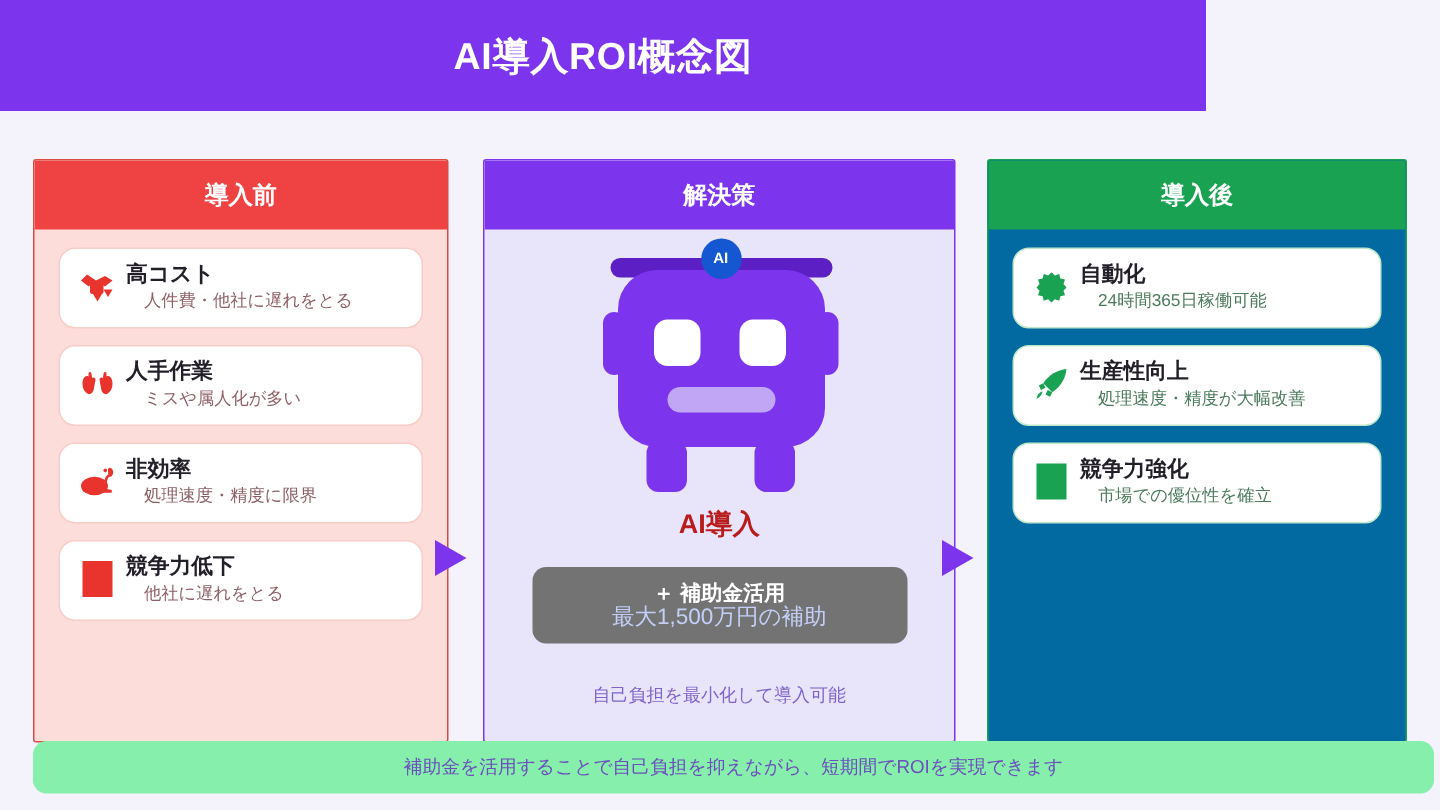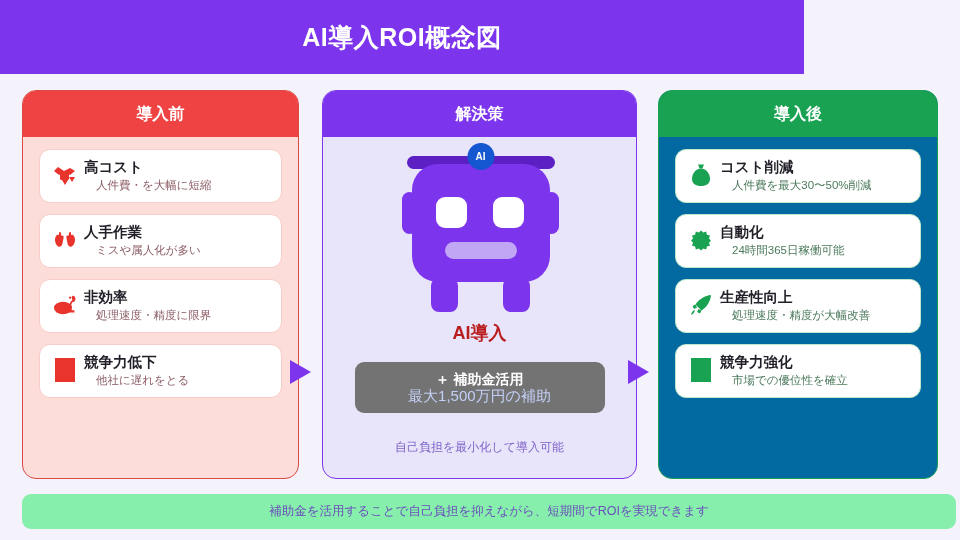--- a/index.html
+++ b/index.html
@@ -39,23 +39,23 @@
 
   
   .columns {
     position: absolute;
     left: 0; top: 90px;
     width: 960px;
     height: 390px;
   }
   .col {
     position: absolute;
-    top: 0;
+    top: 16px;
     height: 389px;
-    border-radius: 14px;
+    border-radius: 2px;
     box-sizing: border-box;
     overflow: hidden;
   }
   .col-before {
     left: 22px; width: 277px;
     background: #fdddd9;
     border: 1.6px solid #d94b43;
   }
   .col-solution {
     left: 322px; width: 315px;
@@ -302,21 +302,21 @@
             <svg width="24" height="22" viewBox="0 0 24 22" aria-hidden="true">
               <path d="M11 7 L17 4 L22 7 L17 11 Z" fill="#e8342c"></path>
               <path d="M11 7 L5 3 L1 7 L6 11 Z" fill="#e8342c"></path>
               <rect x="7" y="7" width="9" height="9" rx="1.5" fill="#e8342c"></rect>
               <path d="M9 16 L12 21 L15 16 Z" fill="#e8342c"></path>
               <path d="M16 13 L22 13 L19 18 Z" fill="#e8342c"></path>
             </svg>
           </span>
           <span class="card-text" style="display: block;">
             <span class="card-title" style="display: block;">高コスト</span>
-            <span class="card-desc" style="display: block;">人件費・を大幅に短縮</span>
+            <span class="card-desc" style="display: block;">人件費・他社に遅れをとる</span>
           </span>
         </div>
 
         <div class="card">
           <span class="card-icon">
             <svg width="24" height="18" viewBox="0 0 24 18" aria-hidden="true">
               <path d="M2 9 C2 5 4 3 6 4 L6 1.5 C6.8 0.5 8 1 8 2.5 L8.4 5 C9.6 4 11 5 10.6 6.6 L9.6 12 C9.2 15 7 16.5 5.4 15.5 C3.4 14.3 2 12 2 9 Z" fill="#e8342c"></path>
               <path d="M22 9 C22 5 20 3 18 4 L18 1.5 C17.2 0.5 16 1 16 2.5 L15.6 5 C14.4 4 13 5 13.4 6.6 L14.4 12 C14.8 15 17 16.5 18.6 15.5 C20.6 14.3 22 12 22 9 Z" fill="#e8342c"></path>
             </svg>
           </span>
@@ -387,32 +387,20 @@
           <div>自己負担を最小化して導入可能</div>
         </div>
 
       </div>
     </div>
 
     <div class="col col-after">
       <div class="col-head">導入後</div>
       <div class="col-body">
 
-        <div class="card">
-          <span class="card-icon">
-            <svg width="22" height="24" viewBox="0 0 22 24" aria-hidden="true">
-              <path d="M8 1.5 L14 1.5 L12.4 5.5 L9.6 5.5 Z" fill="#1aa253"></path>
-              <path d="M11 5.5 C16.5 5.5 20 11 20 16 C20 20.6 16.3 23 11 23 C5.7 23 2 20.6 2 16 C2 11 5.5 5.5 11 5.5 Z" fill="#1aa253"></path>
-            </svg>
-          </span>
-          <span class="card-text" style="display: block;">
-            <span class="card-title" style="display: block;">コスト削減</span>
-            <span class="card-desc" style="display: block;">人件費を最大30〜50%削減</span>
-          </span>
-        </div>
 
         <div class="card">
           <span class="card-icon">
             <svg width="24" height="24" viewBox="0 0 24 24" aria-hidden="true">
               <path d="M12 2.5 L14.2 4.6 L17.2 3.6 L17.9 6.7 L21 7.4 L20 10.4 L22 12.6 L20 14.8 L21 17.8 L17.9 18.5 L17.2 21.5 L14.2 20.5 L12 22.6 L9.8 20.5 L6.8 21.5 L6.1 18.5 L3 17.8 L4 14.8 L2 12.6 L4 10.4 L3 7.4 L6.1 6.7 L6.8 3.6 L9.8 4.6 Z" fill="#1aa253"></path>
             </svg>
           </span>
           <span class="card-text" style="display: block;">
             <span class="card-title" style="display: block;">自動化</span>
             <span class="card-desc" style="display: block;">24時間365日稼働可能</span>

